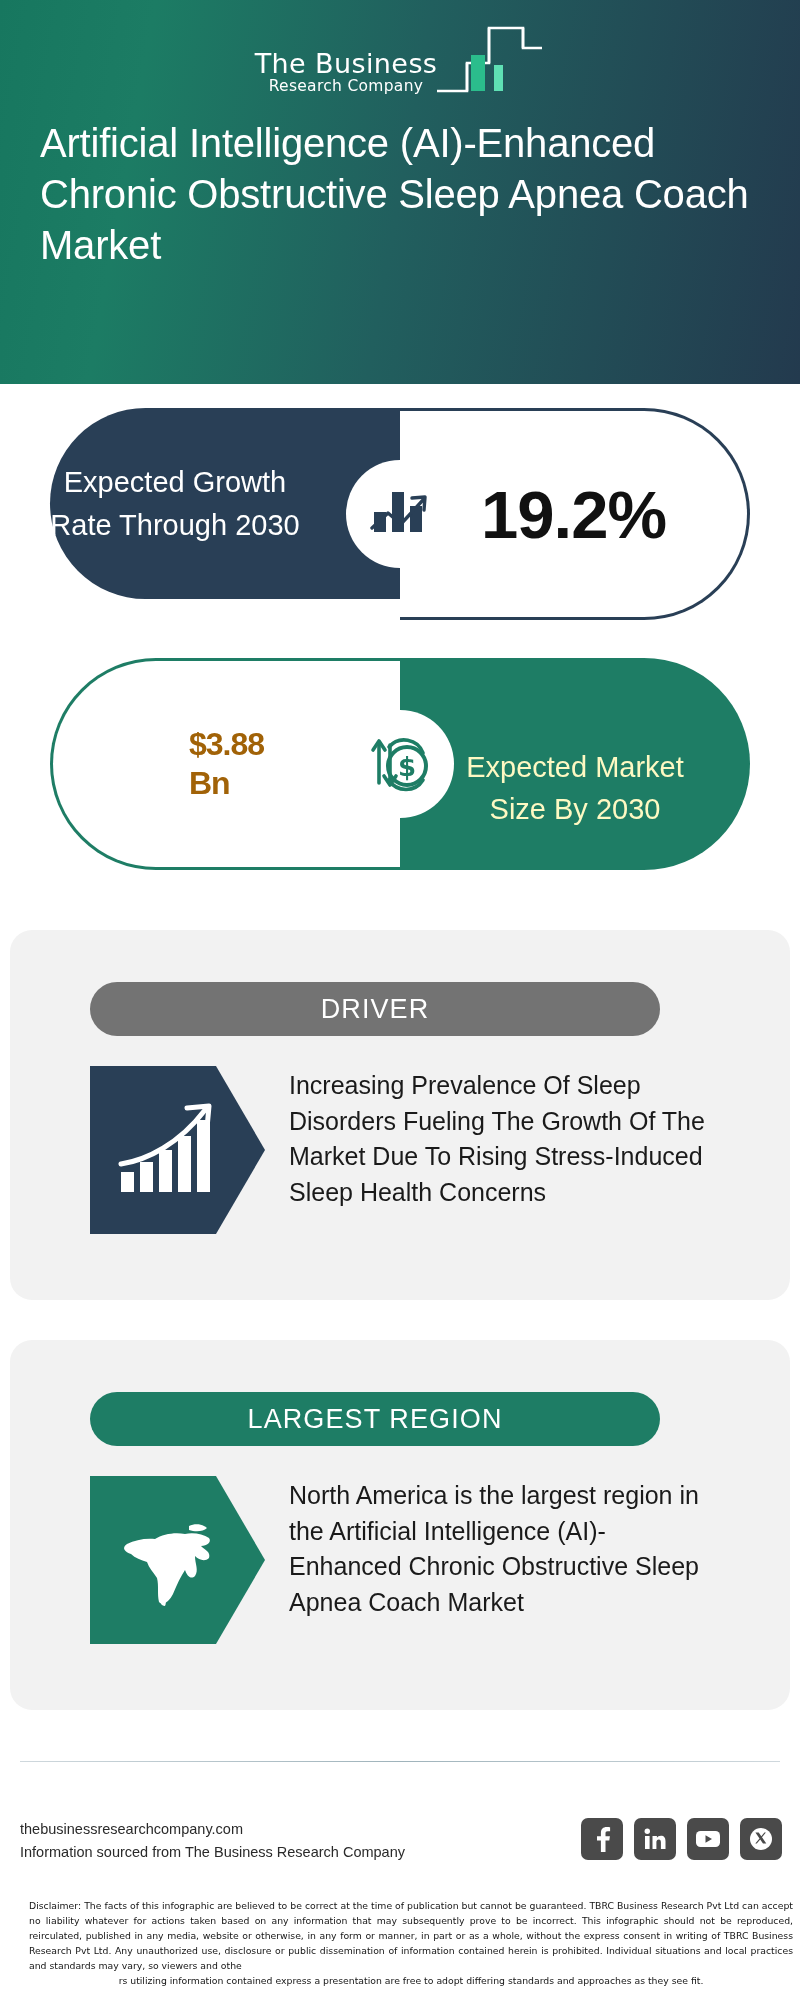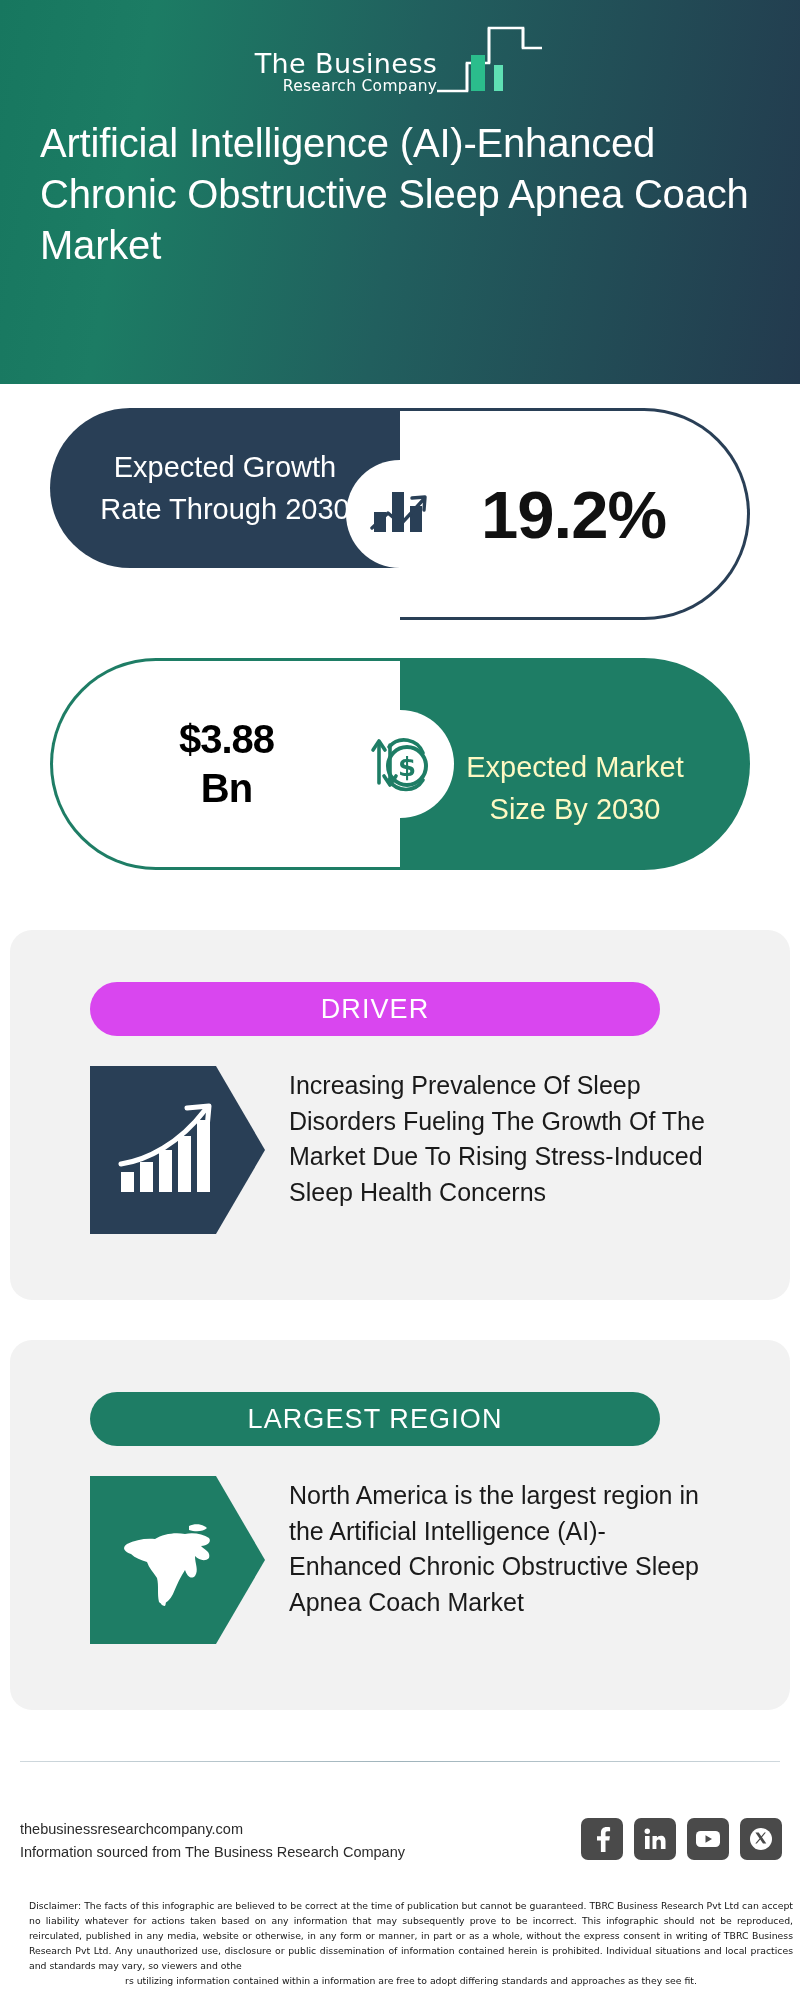--- a/index.html
+++ b/index.html
@@ -13,21 +13,21 @@
 
   
   .header {
     position:absolute; left:0; top:0; width:800px; height:384px;
     background:linear-gradient(100deg, #17775f 0%, #1c7c64 18%, #215f5e 50%, #233a4e 100%);
   }
   .logo-wrap {
     position:absolute; left:0; top:22px; width:800px;
     display:flex; justify-content:center; align-items:flex-end;
   }
-  .logo-text { text-align:right; padding-bottom:3px; }
+  .logo-text { text-align:center; padding-bottom:3px; }
   .logo-line1 {
     color:#fff; font-size:27px; letter-spacing:.4px; line-height:1.0;
     font-family:"DejaVu Sans", sans-serif; font-weight:400;
   }
   .logo-line2 {
     color:#fff; font-size:15.5px; letter-spacing:.3px; line-height:1.25;
     font-family:"DejaVu Sans", sans-serif; font-weight:400;
   }
   .logo-mark { margin-left:-2px; margin-bottom:1px; }
 
@@ -36,24 +36,24 @@
     text-align:left; color:#ffffff;
     font-size:40px; line-height:1.28; font-weight:400;
     letter-spacing:-0.2px;
   }
 
   
   .stat1 {
     position:absolute; left:50px; top:408px; width:700px; height:212px;
   }
   .stat1-left {
-    position:absolute; left:0; top:0; width:350px; height:160px;
+    position:absolute; left:0; top:0; width:350px; height:191px;
     background:#293f56;
     border-radius:106px 0 0 106px;
-    display:flex; align-items:center; justify-content:center;
+    display:flex; align-items:center; 
   }
   .stat1-left-label {
     color:#fff; font-size:29px; line-height:1.46; text-align:center;
     width:250px;
   }
   .stat1-right {
     position:absolute; left:350px; top:0; width:350px; height:212px;
     border:3px solid #293f56; border-left:none;
     border-radius:0 106px 106px 0;
     background:#fff;
@@ -74,21 +74,21 @@
   .stat2 {
     position:absolute; left:50px; top:658px; width:700px; height:212px;
   }
   .stat2-left {
     position:absolute; left:0; top:0; width:350px; height:212px;
     border:3px solid #1e7d65; border-right:none;
     border-radius:106px 0 0 106px; background:#fff;
     display:flex; align-items:center; justify-content:center;
   }
   .stat2-value {
-    color:#000000; font-size:40px; font-weight:700; text-align:center;
+    color:#a16207; font-size:32px; font-weight:700; 
     line-height:1.22; letter-spacing:-1px;
   }
   .stat2-right {
     position:absolute; left:350px; top:0; width:350px; height:212px;
     background:#1e7d65; border-radius:0 106px 106px 0;
     display:flex; align-items:center; justify-content:center;
   }
   .stat2-right-label {
     color:#fef9c3; font-size:29px; line-height:1.46; text-align:center; width:250px;margin-top:48px;
   }
@@ -100,21 +100,21 @@
     background:#f2f2f2; border-radius:22px;
   }
   .panel-driver { top:930px; height:370px; }
   .panel-region { top:1340px; height:370px; }
 
   .pill {
     position:absolute; left:80px; top:52px;
     width:570px; height:54px; border-radius:27px;
     display:flex; align-items:center; justify-content:center;
   }
-  .pill-driver { background:#d946ef; }
+  .pill-driver { background:#737373; }
   .pill-region { background:#1e7d65; }
   .pill-label {
     color:#fff; font-size:27px; letter-spacing:1.1px; font-weight:400;
   }
 
   .panel-body {
     position:absolute; left:80px; top:136px; width:620px;
     display:flex; align-items:flex-start;
   }
   .arrow-box {
@@ -295,14 +295,14 @@
   <div class="sbtn">
     <svg width="24" height="24" viewBox="0 0 24 24">
       <circle cx="12" cy="12" r="11" fill="#fff"></circle>
       <path fill="#4a4a4a" d="M6.4 5.6h3.3l2.6 3.7 3.1-3.7h1.5l-3.9 4.6 4.3 6.2h-3.3l-2.8-4-3.4 4H6.3l4.2-5z"></path>
     </svg>
   </div>
 </div>
 
 <div class="disclaimer">
   <span>Disclaimer: The facts of this infographic are believed to be correct at the time of publication but cannot be guaranteed. TBRC Business Research Pvt Ltd can accept no liability whatever for actions taken based on any information that may subsequently prove to be incorrect. This infographic should not be reproduced, reirculated, published in any media, website or otherwise, in any form or manner, in part or as a whole, without the express consent in writing of TBRC Business Research Pvt Ltd. Any unauthorized use, disclosure or public dissemination of information contained herein is prohibited. Individual situations and local practices and standards may vary, so viewers and othe</span>
-  <span class="last">rs utilizing information contained within a information are free to adopt differing standards and approaches as they see fit.</span>
+  <span class="last">rs utilizing information contained express a presentation are free to adopt differing standards and approaches as they see fit.</span>
 </div>
 
 </body></html>

